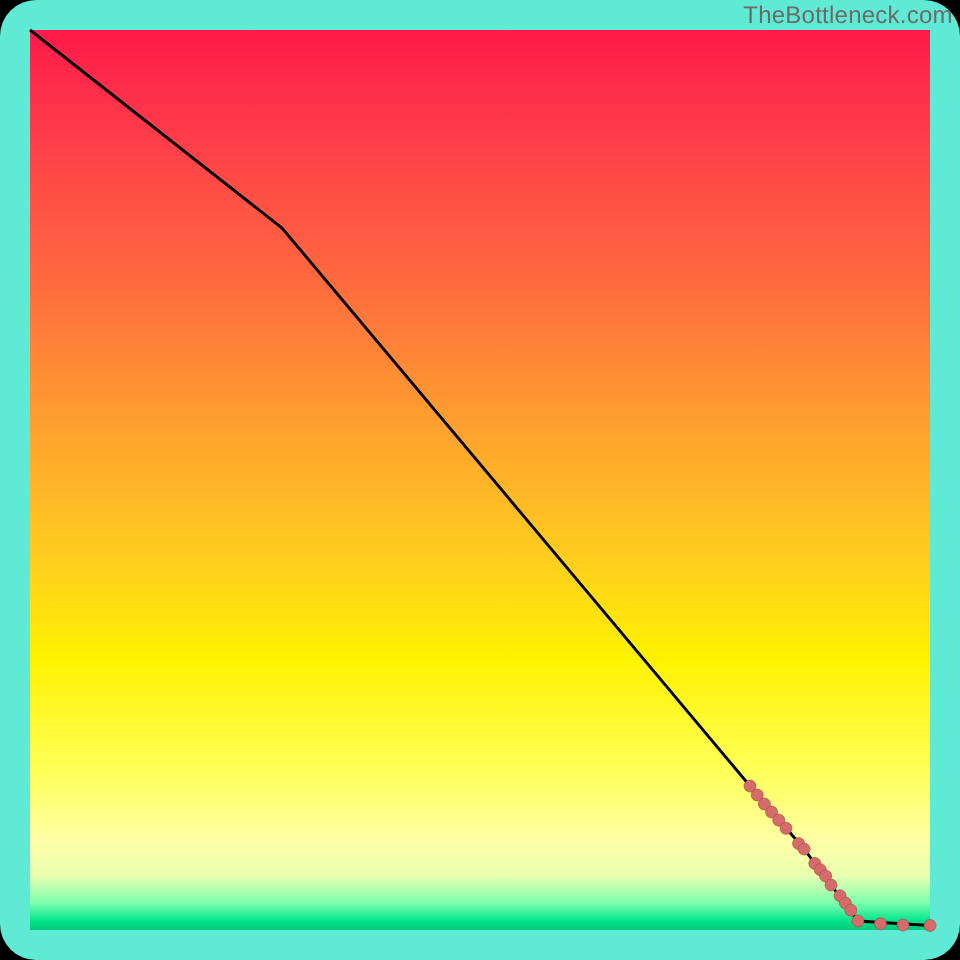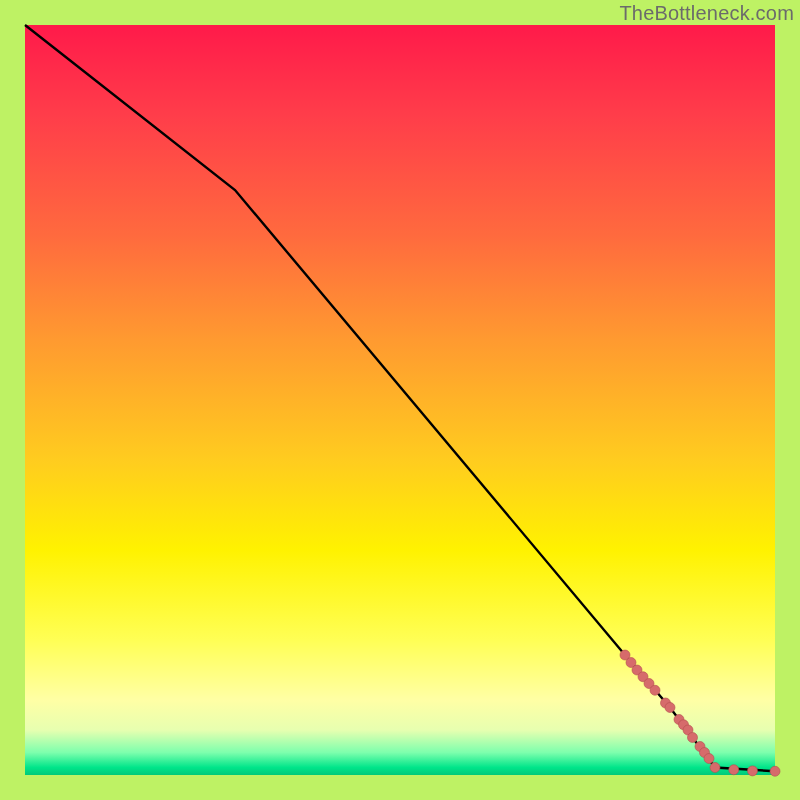--- a/index.html
+++ b/index.html
@@ -8,21 +8,22 @@
     width: 800px;
     height: 800px;
     overflow: hidden;
     background: #000;
     font-family: Arial, Helvetica, sans-serif;
   }
   .frame {
     position: relative;
     width: 800px;
     height: 800px;
-    background: #bef264;
+    background: #5eead4;
+    border-radius: 30px;
   }
   .plot {
     position: absolute;
     left: 25px;
     top: 25px;
     width: 750px;
     height: 750px;
     background: linear-gradient(to bottom,
       #ff1a4a 0%,
       #ff3d4a 12%,

